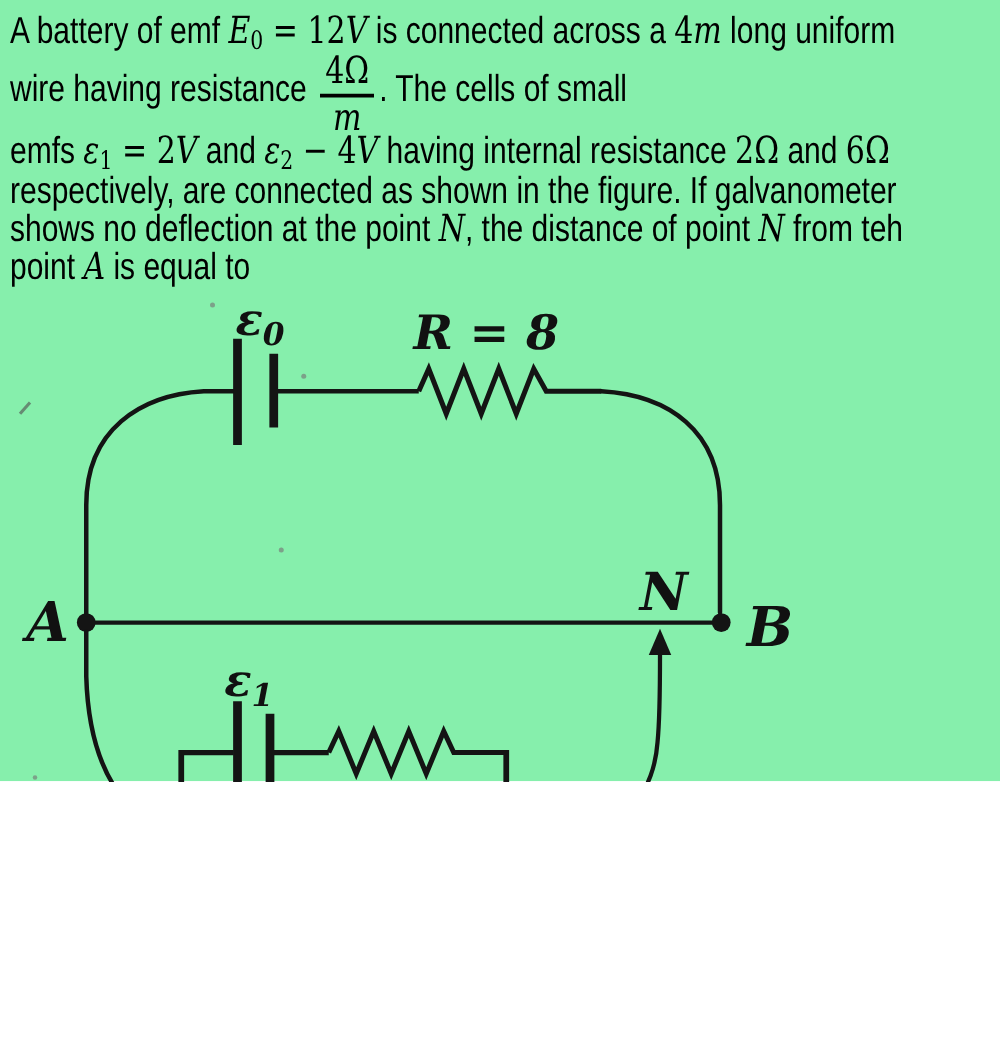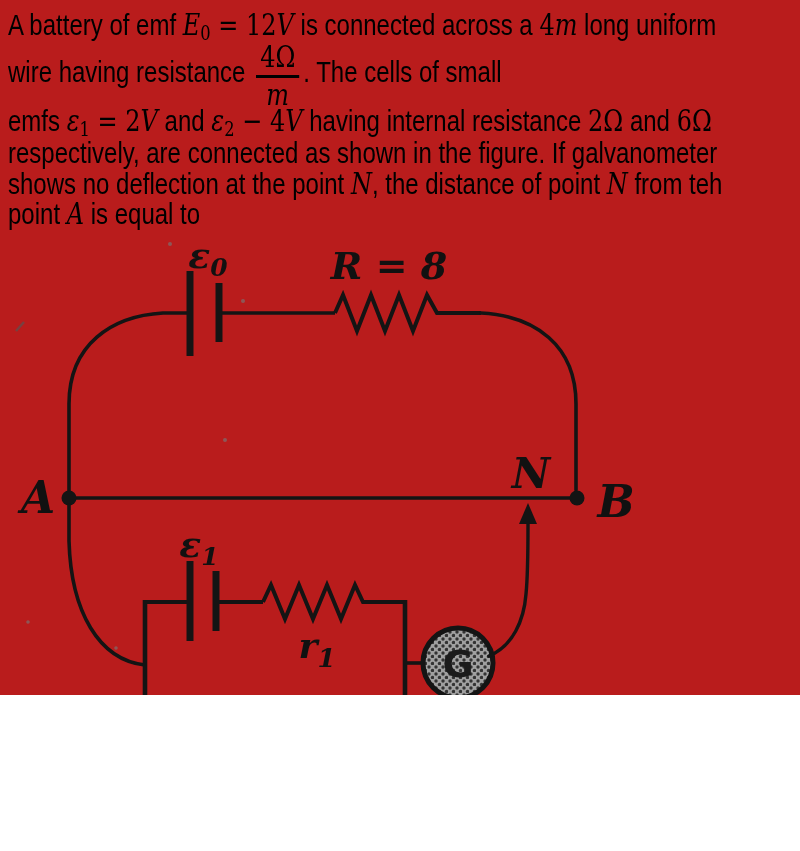--- a/index.html
+++ b/index.html
@@ -1,16 +1,16 @@
 <!DOCTYPE html>
 <html><head>
 <meta charset="utf-8">
 <style>
   html,body{margin:0;padding:0;background:#fff;}
-  .page{position:relative;width:800px;height:695px;background:#b91c1c;overflow:hidden;
+  .page{position:relative;width:800px;height:625px;background:#86efac;overflow:hidden;
         font-family:"Liberation Sans",sans-serif;color:#000;}
   .problem{position:absolute;top:0;left:8px;width:1000px;transform:scaleX(0.8);transform-origin:0 0;}
   .pline{position:absolute;left:0;white-space:nowrap;font-size:30px;line-height:34px;color:#000;}
   .seg-sans{font-family:"Liberation Sans",sans-serif;}
   .seg-it{font-family:"DejaVu Serif",serif;font-style:italic;}
   .seg-up{font-family:"DejaVu Serif",serif;}
   .seg-sub{font-family:"DejaVu Serif",serif;font-size:0.68em;vertical-align:-0.25em;}
   .frac{display:inline-block;text-align:center;vertical-align:-23px;line-height:1;margin:0 5px;font-family:"DejaVu Serif",serif;}
   .frac .num{display:block;padding:0 5px 3px 5px;border-bottom:3px solid #000;}
   .frac .den{display:block;padding-top:2px;}

